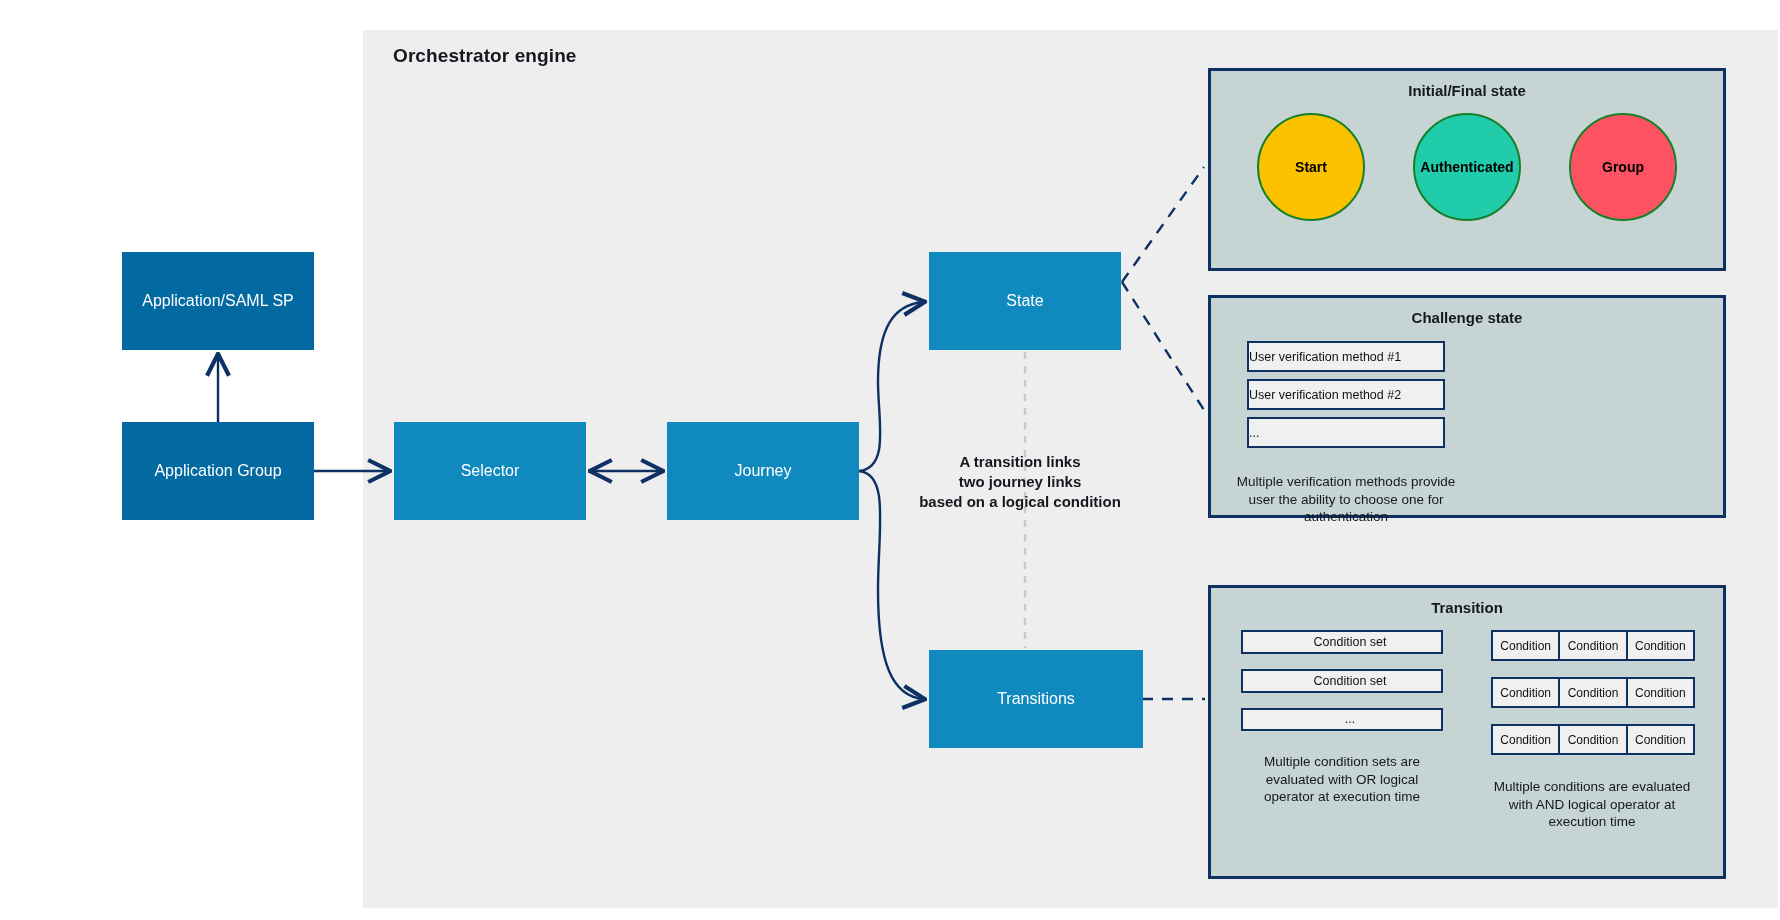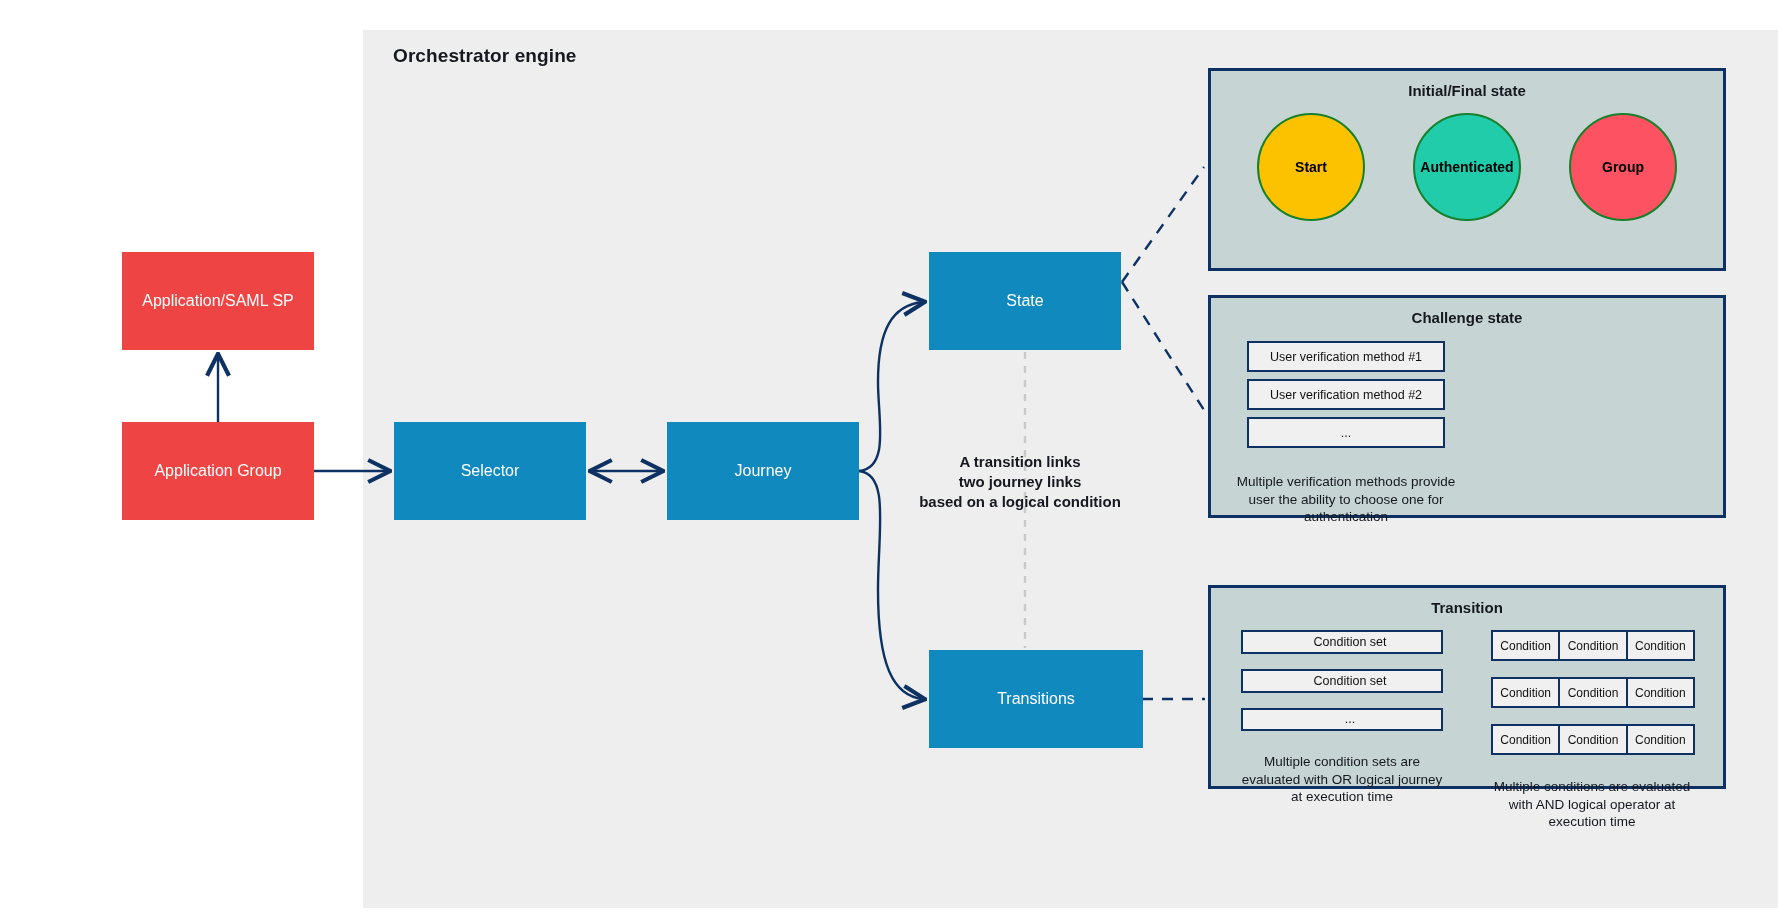--- a/index.html
+++ b/index.html
@@ -20,21 +20,21 @@
     position:absolute;left:393px;top:45px;
     font-size:19px;font-weight:bold;color:#15181f;letter-spacing:.1px;
   }
 
   
   .node{
     position:absolute;display:flex;align-items:center;justify-content:center;
     color:#ffffff;font-size:16px;line-height:1.2;text-align:center;
     box-sizing:border-box;
   }
-  .node.orange{background:#ef4444;}
+  .node.orange{background:#0369a1;}
   .node.blue{background:#1089bf;}
 
   #node-app-saml-sp{left:122px;top:252px;width:192px;height:98px;}
   #node-app-group  {left:122px;top:422px;width:192px;height:98px;}
   #node-selector   {left:394px;top:422px;width:192px;height:98px;}
   #node-journey    {left:667px;top:422px;width:192px;height:98px;}
   #node-state      {left:929px;top:252px;width:192px;height:98px;}
   #node-transitions{left:929px;top:650px;width:214px;height:98px;}
 
   
@@ -48,41 +48,41 @@
   .detail-panel{
     position:absolute;box-sizing:border-box;
     background:#c6d4d4;border:3px solid #0d3163;
   }
   .panel-title{
     text-align:center;font-size:15px;font-weight:bold;color:#15181f;
     margin-top:11px;
   }
   #panel-initial-final{left:1208px;top:68px;width:518px;height:203px;}
   #panel-challenge    {left:1208px;top:295px;width:518px;height:223px;}
-  #panel-transition   {left:1208px;top:585px;width:518px;height:204px;}
+  #panel-transition   {left:1208px;top:585px;width:518px;height:294px;}
 
   
   #state-circles{
     position:absolute;left:0;top:42px;width:100%;
     display:flex;justify-content:space-around;align-items:center;
     padding:0 22px;box-sizing:border-box;
   }
   .state-circle{
     width:108px;height:108px;border-radius:50%;
     border:2px solid #17802a;box-sizing:border-box;
     display:flex;align-items:center;justify-content:center;
     font-size:14px;font-weight:bold;color:#000000;text-align:center;
   }
 
   
   #verification-list{position:absolute;left:36px;top:43px;width:198px;}
   .vm-row{
     box-sizing:border-box;width:100%;height:31px;margin-bottom:7px;
     background:#f0f0f0;border:2px solid #0d3163;
-    display:flex;align-items:center;justify-content:center;
+    display:flex;align-items:center;justify-content:flex-start;
     font-size:12.5px;color:#111;
   }
   #challenge-caption{
     position:absolute;left:18px;top:175px;width:234px;
     text-align:center;font-size:13.5px;color:#15181f;line-height:1.3;
   }
 
   
   #transition-cols{
     position:absolute;left:0;top:42px;width:100%;height:176px;
@@ -235,21 +235,21 @@
       <div class="t-col">
         <div class="cs-row">
           <span>Condition set</span>
         </div>
         <div class="cs-row">
           <span>Condition set</span>
         </div>
         <div class="cs-row">
           <span>...</span>
         </div>
-        <div class="t-caption">Multiple condition sets are evaluated with OR logical journey at execution time</div>
+        <div class="t-caption">Multiple condition sets are evaluated with OR logical operator at execution time</div>
       </div>
 
       <div class="t-col">
         <div class="cond-grid">
           <div class="cond-row">
             <div class="cond-cell">
               <span>Condition</span>
             </div>
             <div class="cond-cell">
               <span>Condition</span>

